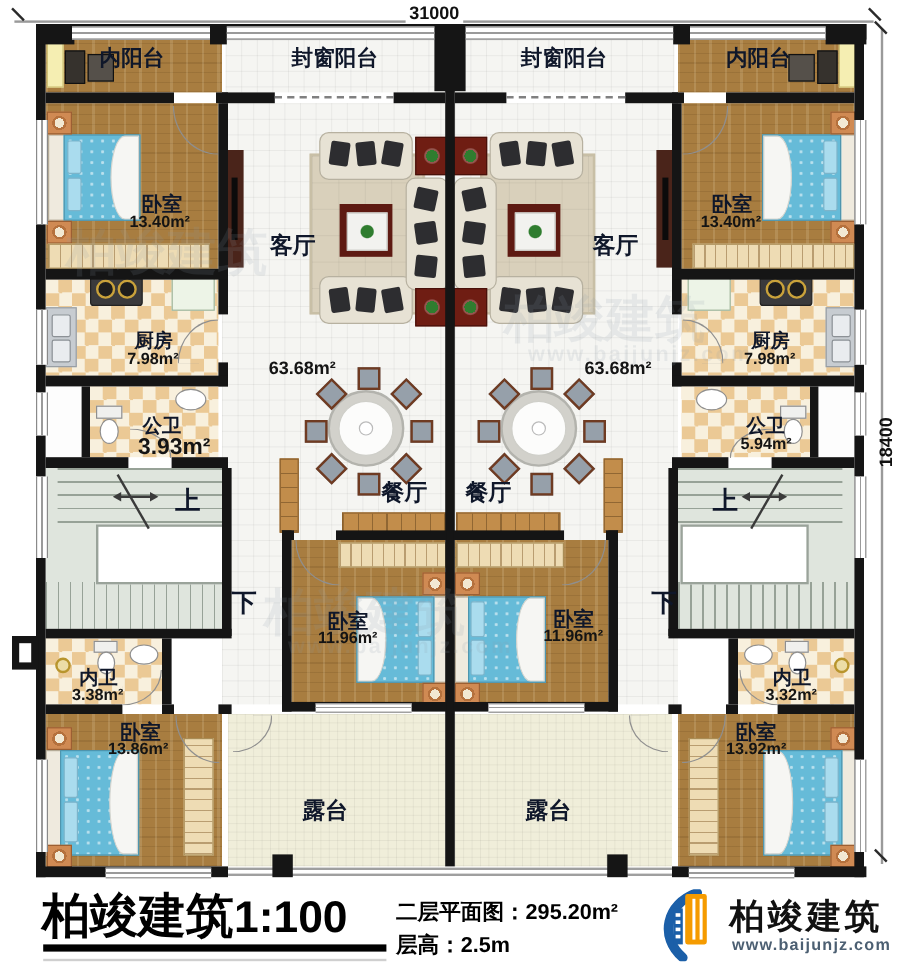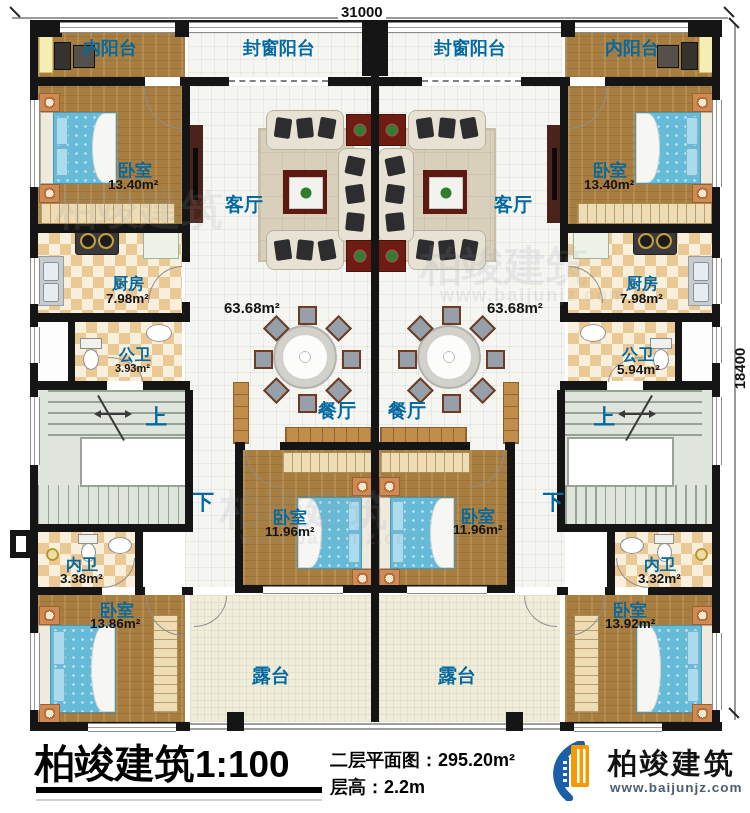--- a/index.html
+++ b/index.html
@@ -66,21 +66,21 @@
   .arc-bl{border-right:none;border-top:none;border-bottom-left-radius:100%;}
   .arc-br{border-left:none;border-top:none;border-bottom-right-radius:100%;}
   .dash{position:absolute;border-top:2px dashed #808080;}
   
   .dtable{position:absolute;width:60px;height:60px;border-radius:50%;background:#d2d1cb;border:2px solid #b3b3ad;}
   .dtable .in{position:absolute;left:7px;top:7px;width:44px;height:44px;border-radius:50%;background:#fcfcfb;border:1px solid #cfcfc9;}
   .dtable .c{position:absolute;left:24px;top:24px;width:10px;height:10px;border-radius:50%;background:#fff;border:1px solid #bbb;}
   .chair{position:absolute;left:50%;top:50%;width:15px;height:15px;margin:-7.5px;
     background:#96a0aa;border:2px solid #6f3b22;}
   
-  .lbl{position:absolute;color:#0369a1;font-weight:bold;white-space:nowrap;}
+  .lbl{position:absolute;color:#0f172a;font-weight:bold;white-space:nowrap;}
   .area{position:absolute;color:#141414;font-weight:bold;white-space:nowrap;}
   .wm{position:absolute;color:#8c9aa8;opacity:.14;font-weight:bold;white-space:nowrap;}
   .tick{position:absolute;width:14px;height:2px;background:#2a2a2a;transform:rotate(45deg);}
   .dimline{position:absolute;background:#9a9a9a;}
   .dimtxt{position:absolute;font-weight:bold;font-size:15px;color:#111;background:#fff;padding:0 3px;}
   
   .titlebar{position:absolute;background:#000;}
   .titlebar2{position:absolute;background:#cfcfcf;}
   .burner{position:absolute;width:12px;height:12px;border-radius:50%;background:#1d1d1d;border:2px solid #c9a23b;}
   .stove{position:absolute;background:#3a3a3c;border-radius:3px;border:1px solid #222;}
@@ -474,21 +474,21 @@
     <div class="lbl" style="left:494px;top:192px;font-size:19px;">客厅</div>
     <div class="area" style="left:224px;top:299px;font-size:15px;">63.68m²</div>
     <div class="area" style="left:487px;top:299px;font-size:15px;">63.68m²</div>
 
     <div class="lbl" style="left:112px;top:274px;font-size:16px;">厨房</div>
     <div class="area" style="left:106px;top:291px;font-size:13.5px;">7.98m²</div>
     <div class="lbl" style="left:626px;top:274px;font-size:16px;">厨房</div>
     <div class="area" style="left:620px;top:291px;font-size:13.5px;">7.98m²</div>
 
     <div class="lbl" style="left:119px;top:345px;font-size:16px;">公卫</div>
-    <div class="area" style="left:115px;top:362px;font-size:11px;">3.93m²</div>
+    <div class="area" style="left:115px;top:362px;font-size:19px;">3.93m²</div>
     <div class="lbl" style="left:622px;top:345px;font-size:16px;">公卫</div>
     <div class="area" style="left:617px;top:362px;font-size:13.5px;">5.94m²</div>
 
     <div class="lbl" style="left:318px;top:398px;font-size:19px;">餐厅</div>
     <div class="lbl" style="left:388px;top:398px;font-size:19px;">餐厅</div>
 
     <div class="lbl" style="left:146px;top:403px;font-size:21px;">上</div>
     <div class="lbl" style="left:594px;top:403px;font-size:21px;">上</div>
     <div class="lbl" style="left:193px;top:488px;font-size:21px;">下</div>
     <div class="lbl" style="left:543px;top:488px;font-size:21px;">下</div>
@@ -526,21 +526,21 @@
   <div>
     <div style="position:absolute;left:35px;top:736px;font-size:40px;font-weight:bold;color:#000;white-space:nowrap;">
       <span>柏竣建筑</span><span style="font-size:37px;">1:100</span>
     </div>
     <div class="titlebar" style="left:36px;top:787px;width:286px;height:6px;"></div>
     <div class="titlebar2" style="left:36px;top:799px;width:286px;height:2px;"></div>
     <div style="position:absolute;left:330px;top:748px;font-size:18px;font-weight:600;color:#000;white-space:nowrap;">
       <span>二层平面图：</span><span>295.20m²</span>
     </div>
     <div style="position:absolute;left:330px;top:775px;font-size:18px;font-weight:600;color:#000;white-space:nowrap;">
-      <span>层高：</span><span>2.2m</span>
+      <span>层高：</span><span>2.5m</span>
     </div>
   </div>
 
   <div>
     <svg width="62" height="60" viewBox="0 0 62 60" style="position:absolute;left:541px;top:741px;">
       <path d="M40,3 C14,12 8,40 28,57" fill="none" stroke="#1b5fa8" stroke-width="8" stroke-linecap="round"></path>
       <rect x="30" y="4" width="18" height="42" rx="2" fill="#f59b00"></rect>
       <rect x="36" y="8" width="2.5" height="34" fill="#fff"></rect>
       <rect x="42" y="8" width="2.5" height="34" fill="#fff"></rect>
       <rect x="20" y="16" width="8" height="30" fill="#1b5fa8"></rect>

